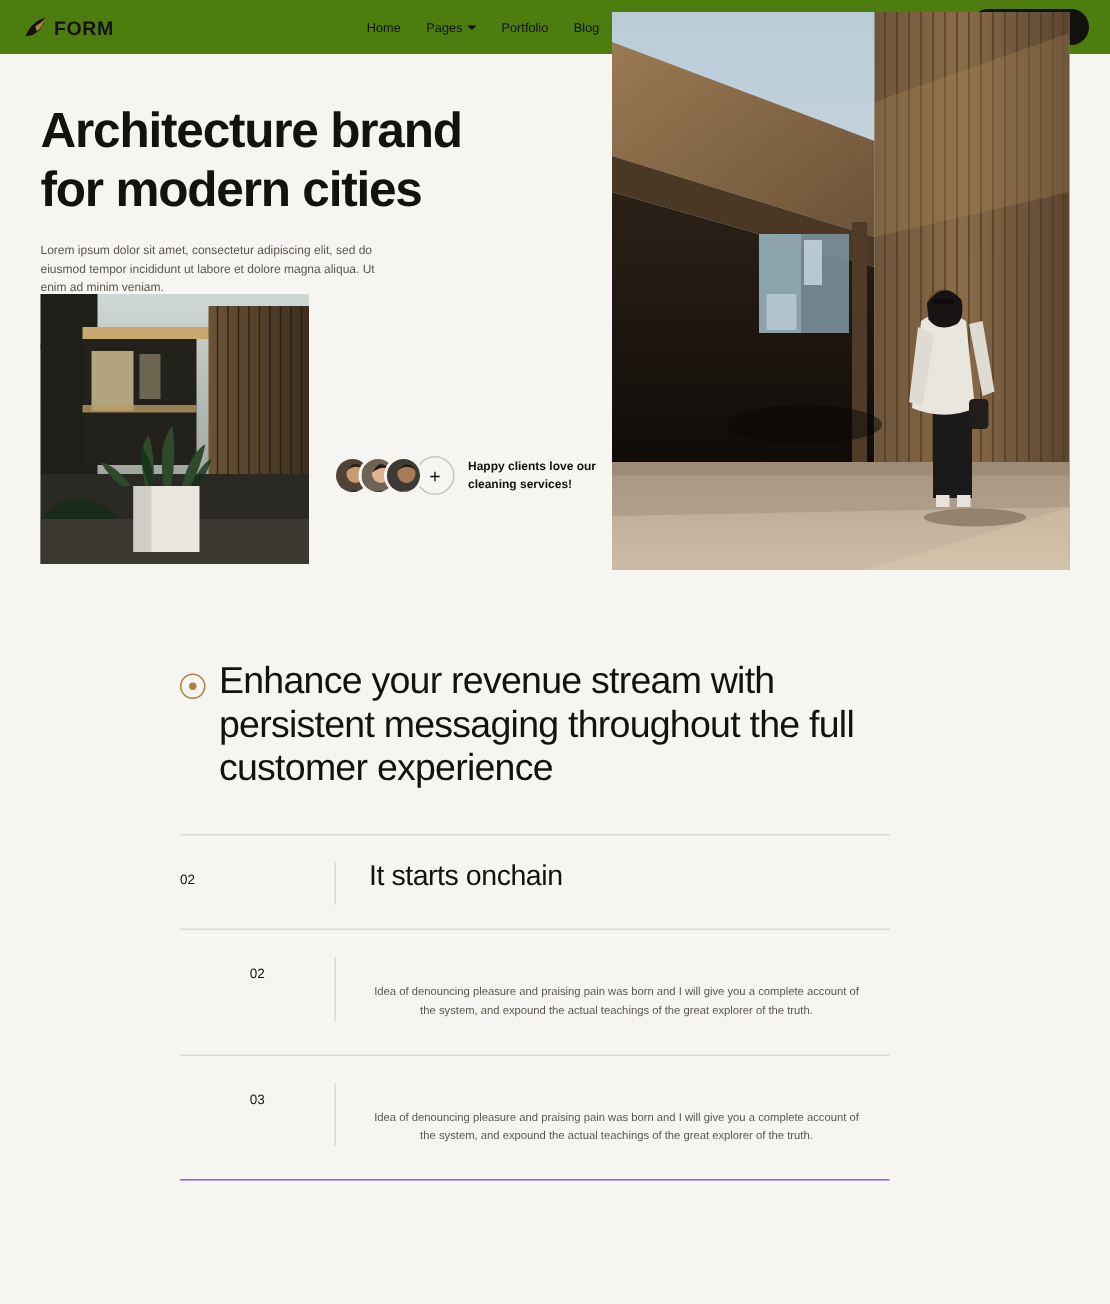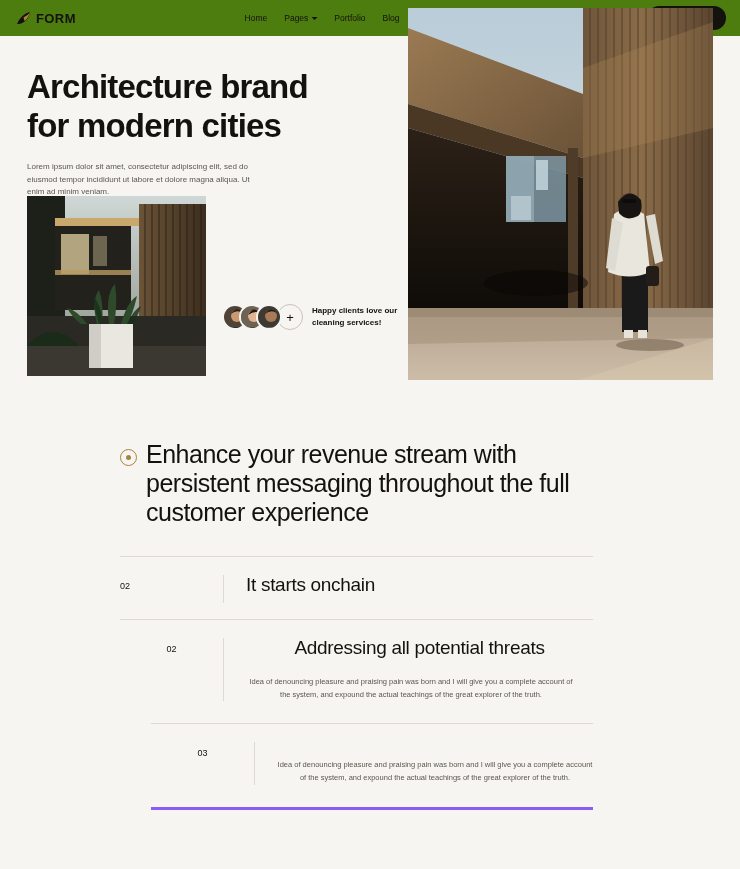--- a/index.html
+++ b/index.html
@@ -136,21 +136,21 @@
     font-size: 25px; line-height: 1.16; font-weight: normal;
     letter-spacing: -0.5px; color: #14120f; max-width: 460px;
   }
 
   .acc { margin-top: 29px; padding-left: 93px; padding-right: 120px; }
   .acc-row {
     border-top: 1px solid #ded9d1;
     display: flex; align-items: flex-start;
     padding: 18px 0 16px 0;
   }
-  .acc-row:last-child { border-bottom: 3px solid #8b5cf6; margin-left: 31px; }
+  .acc-row:last-child { border-bottom: 1px solid #8b5cf6; }
   .acc-num {
     width: 103px; flex: 0 0 103px;
     font-size: 9px; color: #14120f; padding-top: 6px;
   }
   .acc-body {
     border-left: 1px solid #ded9d1;
     padding-left: 22px; flex: 1;
     min-height: 28px;
   }
   .acc-title {
@@ -415,21 +415,20 @@
       <div class="acc-row">
         <div class="acc-num">02</div>
         <div class="acc-body">
           <div class="acc-title">It starts onchain</div>
         </div>
       </div>
 
       <div class="acc-row tall">
         <div class="acc-num">02</div>
         <div class="acc-body">
-          <div class="acc-title">Addressing all potential threats</div>
           <div class="acc-text">Idea of denouncing pleasure and praising pain was born and I will give you a complete account of the system, and expound the actual teachings of the great explorer of the truth.</div>
         </div>
       </div>
 
       <div class="acc-row tall">
         <div class="acc-num">03</div>
         <div class="acc-body">
           <div class="acc-text">Idea of denouncing pleasure and praising pain was born and I will give you a complete account of the system, and expound the actual teachings of the great explorer of the truth.</div>
         </div>
       </div>

